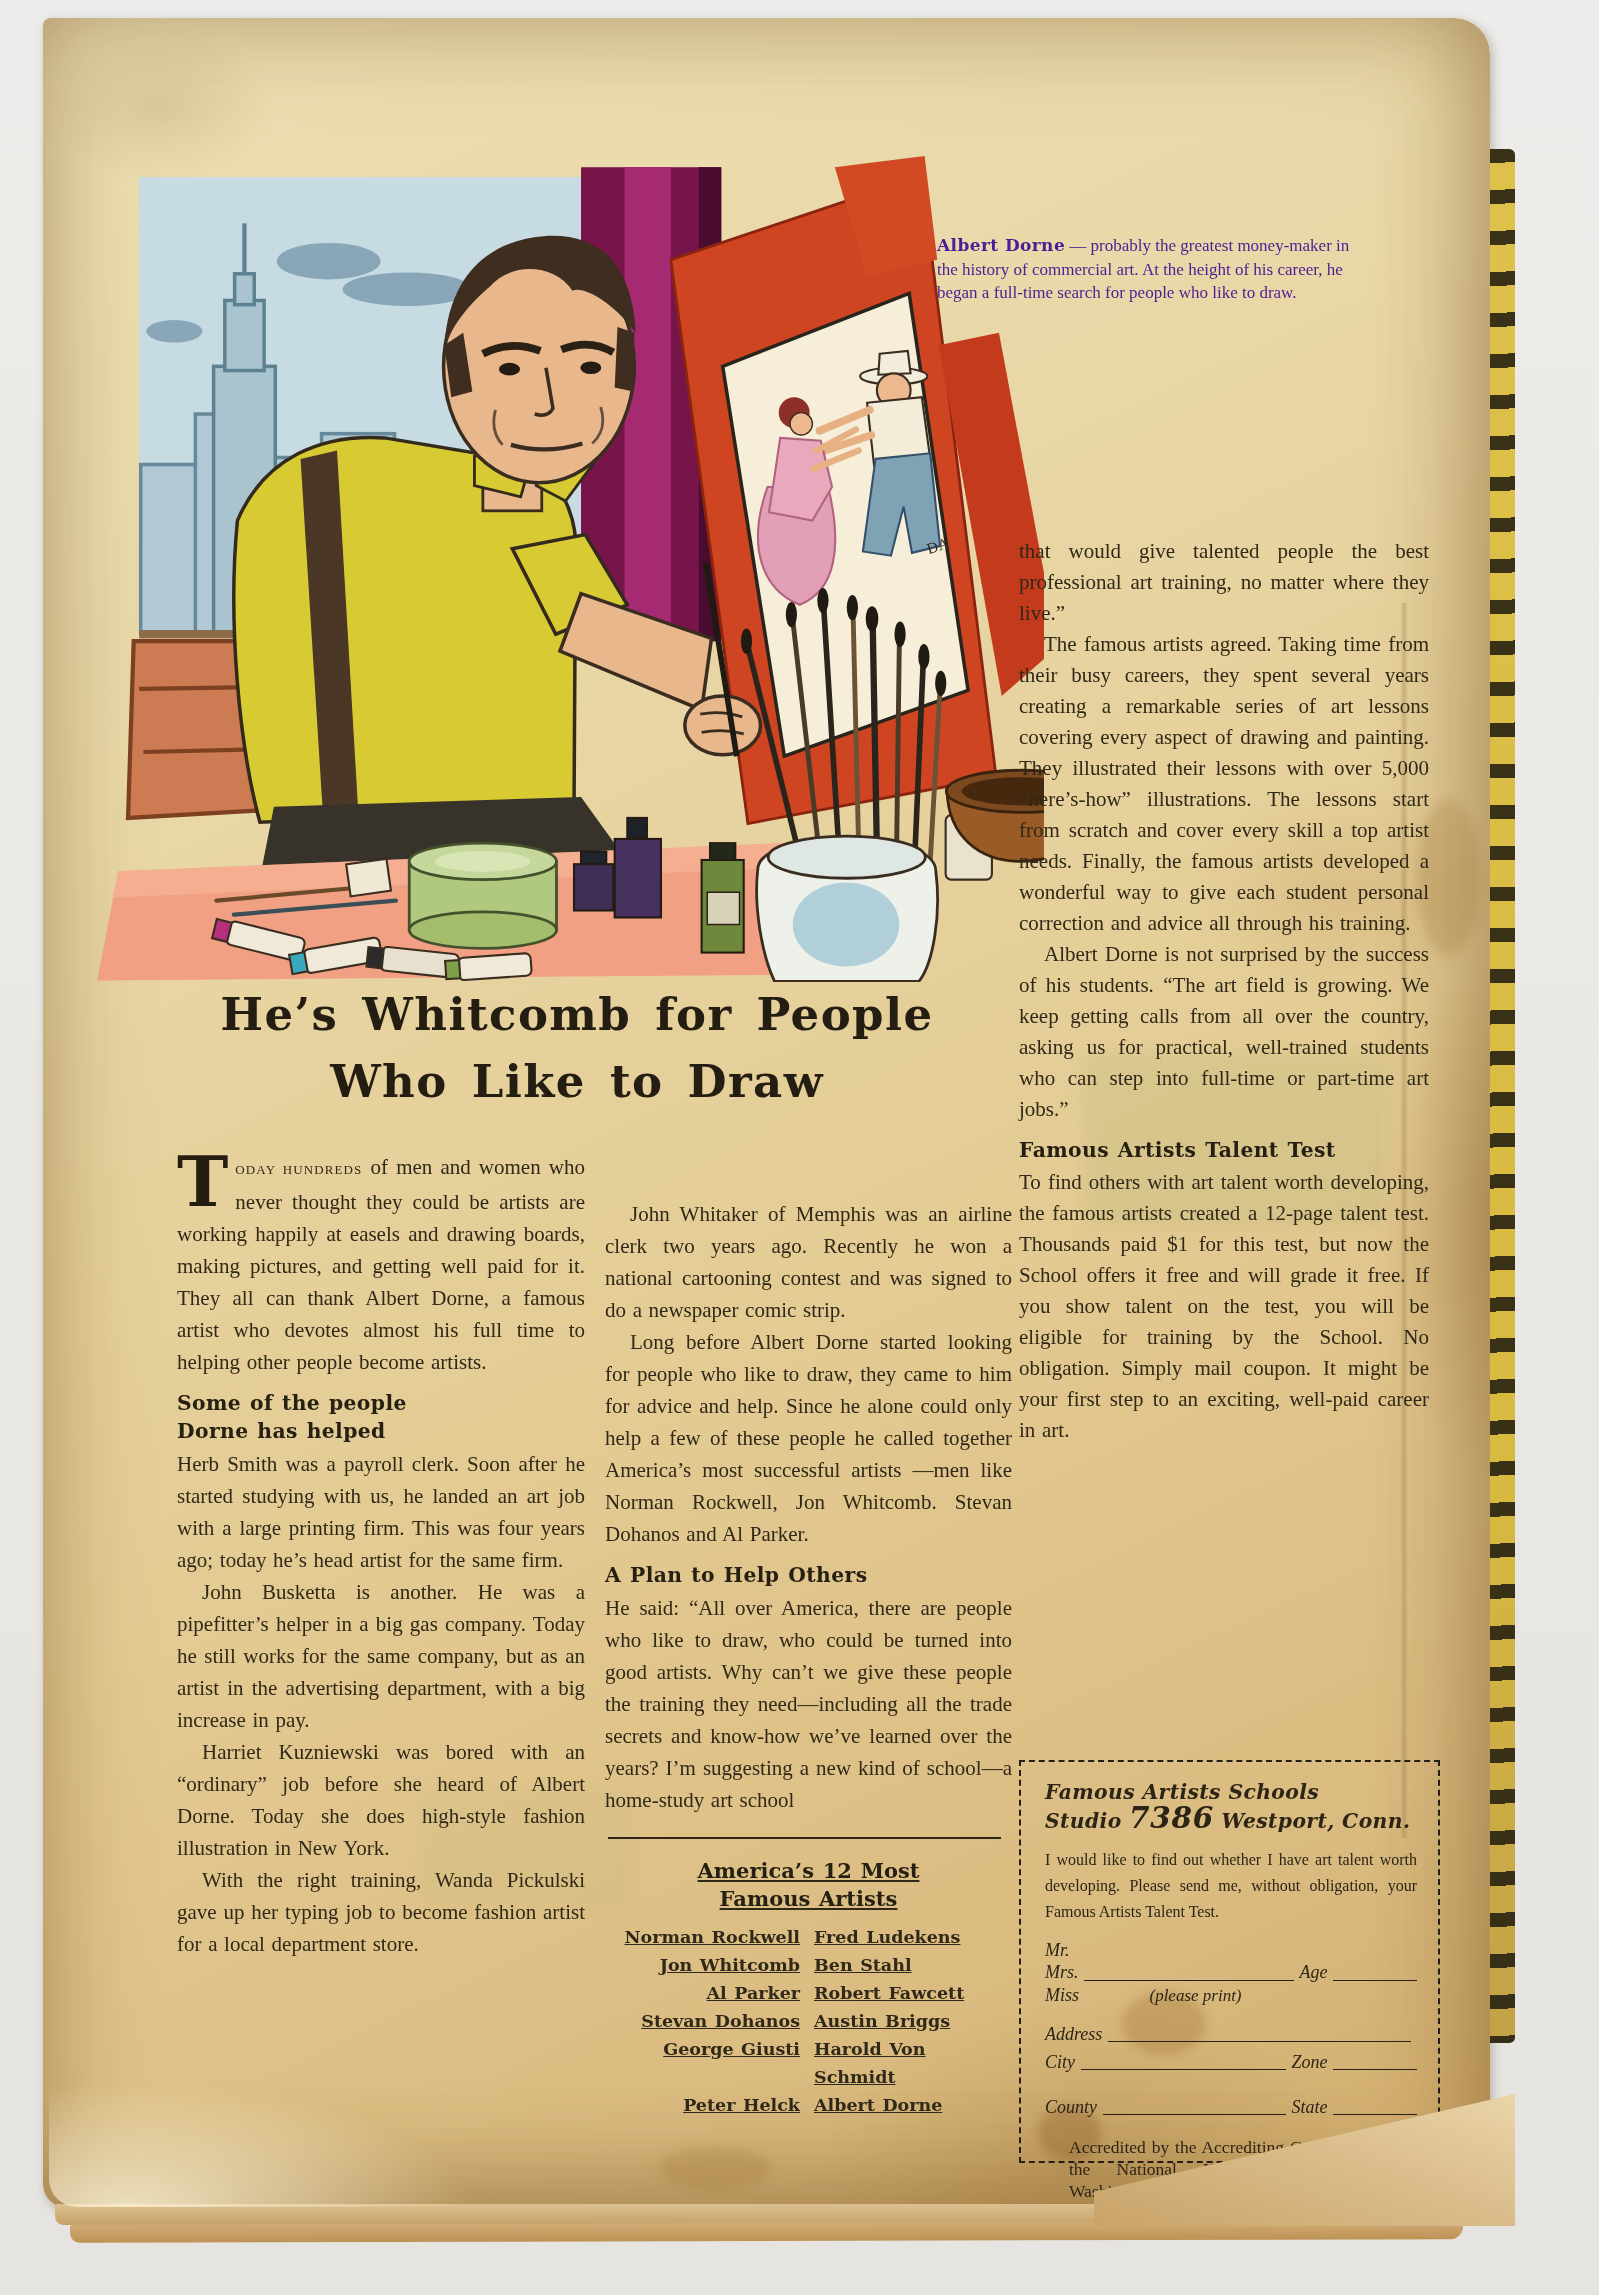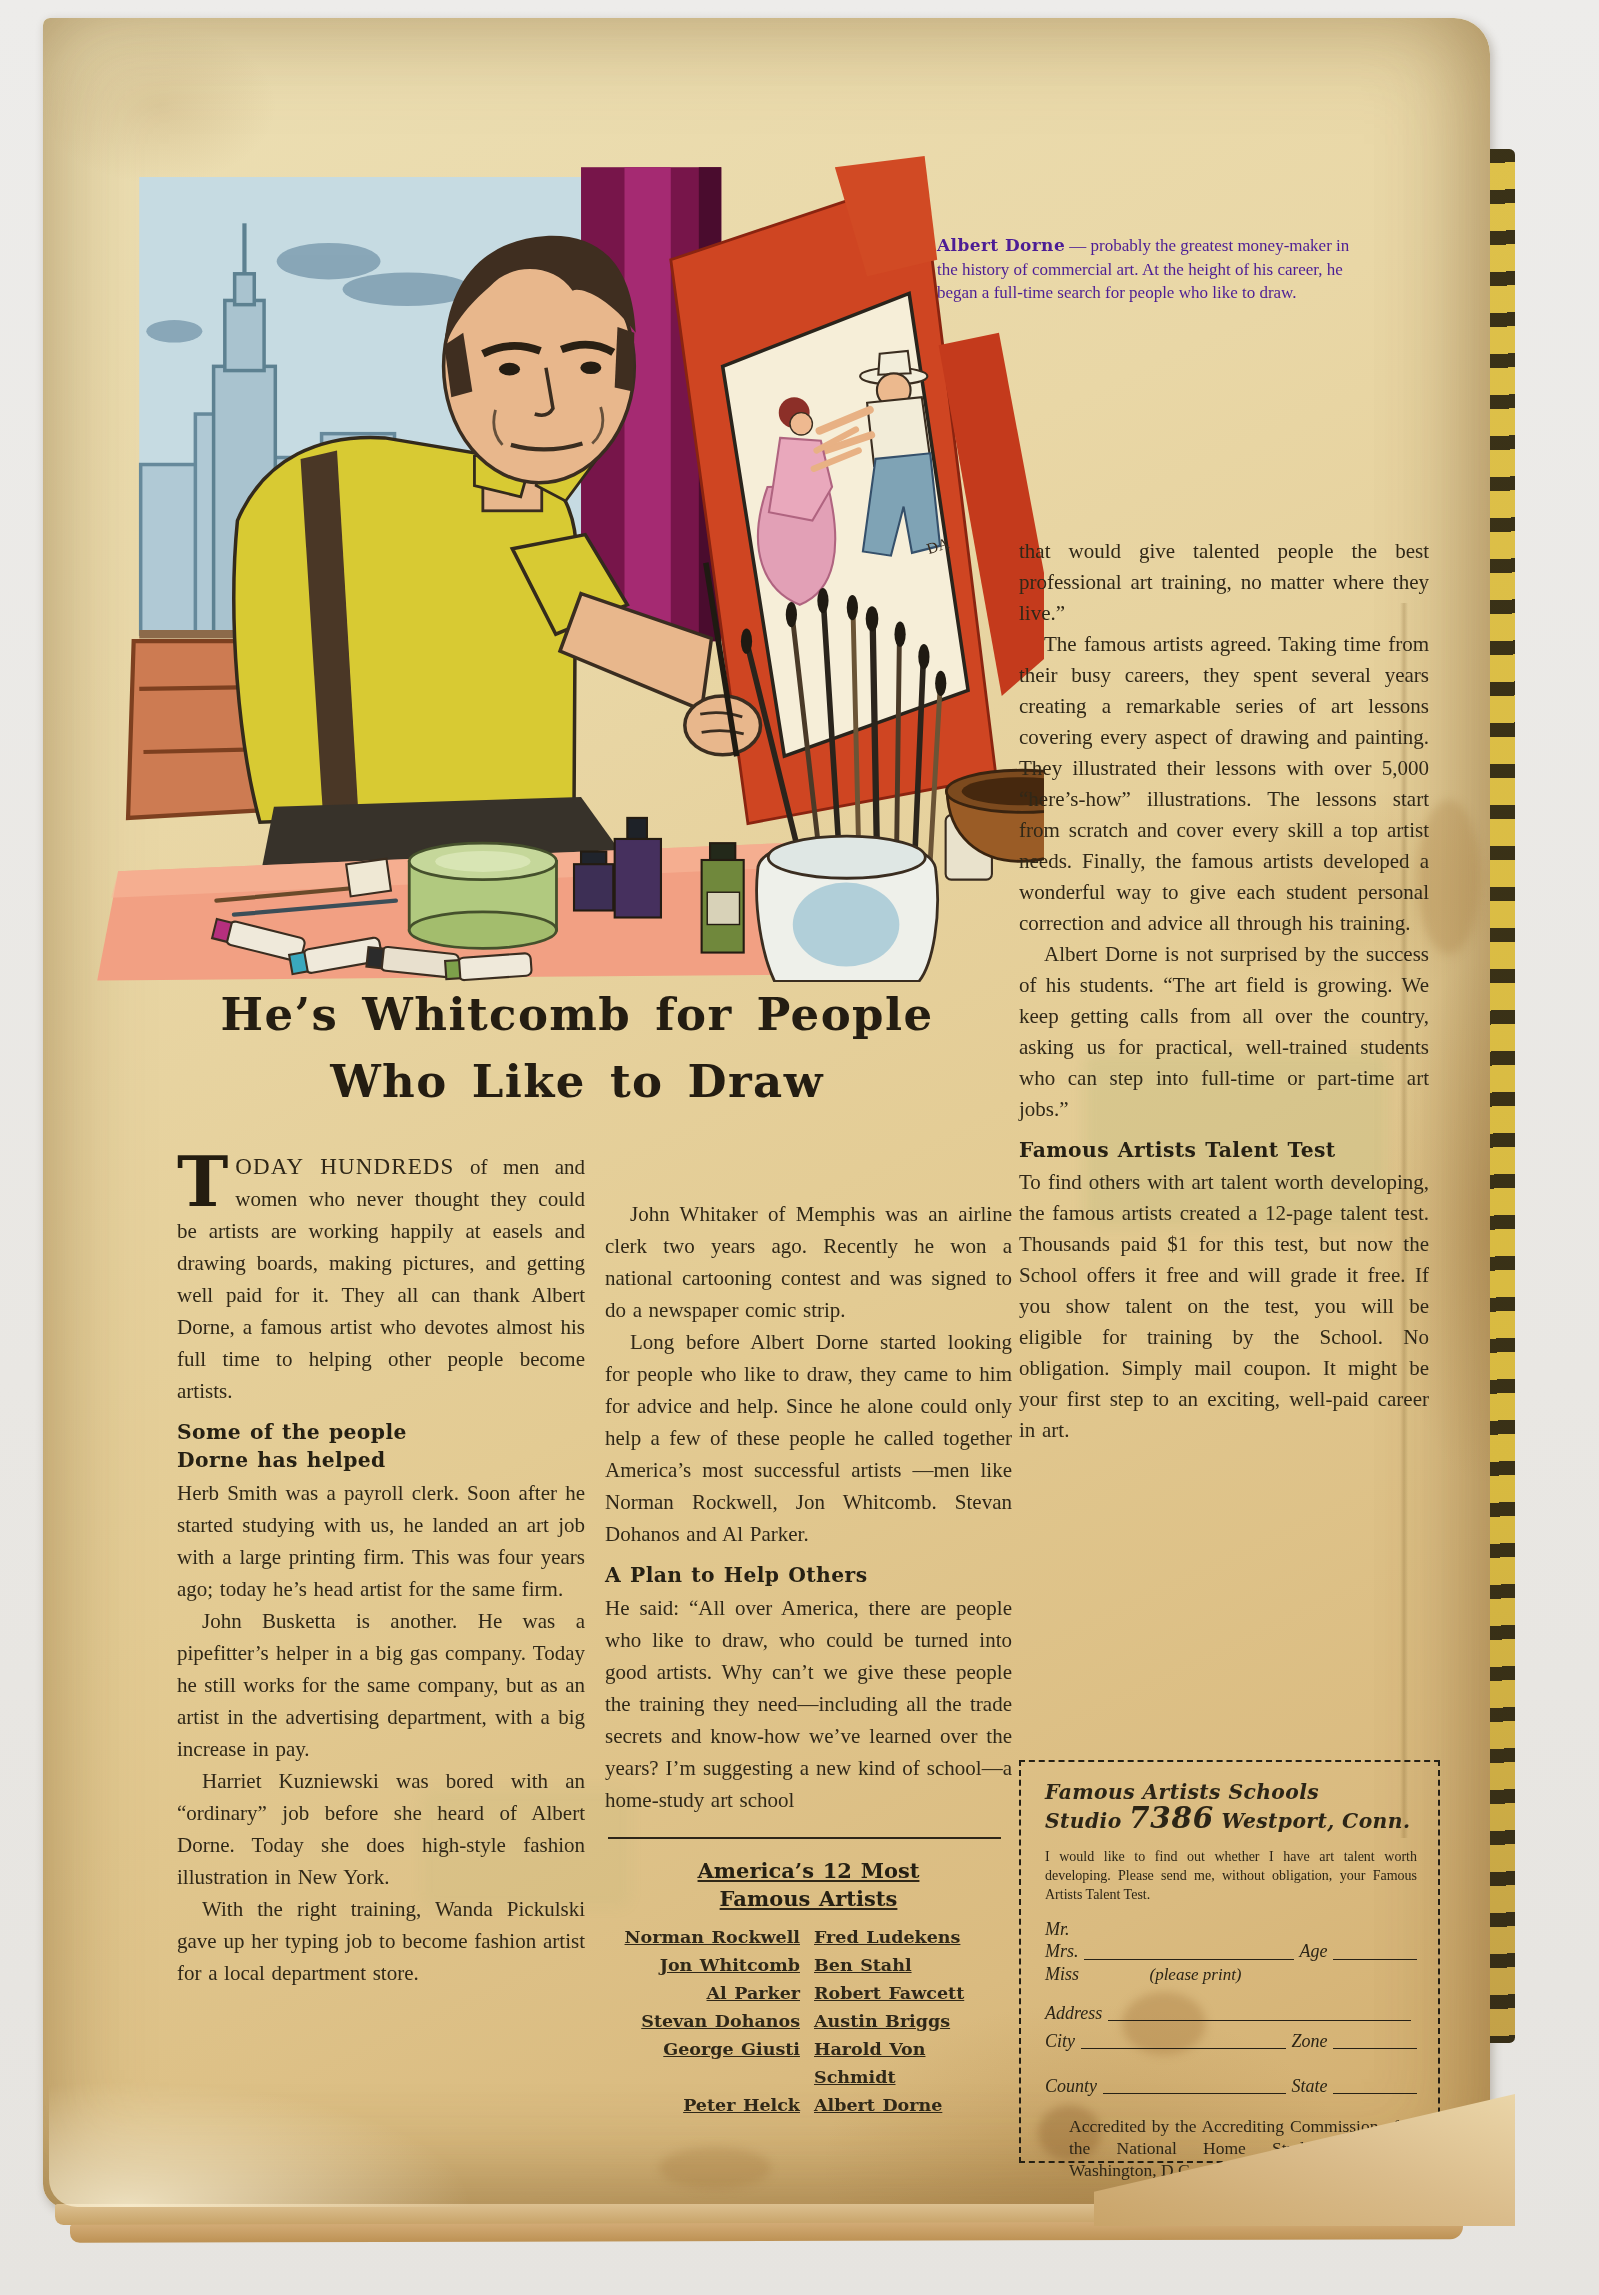--- a/index.html
+++ b/index.html
@@ -52,37 +52,37 @@
   .col{position:absolute;font-size:21px;line-height:32px;text-align:justify;color:#302818;word-spacing:1.4px;}
   .col p{margin:0;}
   .col p.ind{text-indent:25px;}
   .col h3{margin:11.2px 0 2.8px 0;font-family:"DejaVu Serif",serif;font-size:20.3px;line-height:28px;
     font-weight:bold;letter-spacing:0.4px;text-align:left;color:#262013;}
   #col1{left:177px;top:1151px;width:408px;}
   #col2{left:605px;top:1198px;width:407px;}
   #col3{left:1019px;top:536px;width:410px;line-height:31px;}
   .dropcap{float:left;font-family:"DejaVu Serif",serif;font-weight:bold;font-size:69px;line-height:53px;
     padding:4.2px 7px 0 0;color:#241d10;}
-  .sc{font-size:23px;letter-spacing:1.1px;margin-top:10px;}
+  .sc{font-size:13px;letter-spacing:1.1px;margin-top:10px;}
   
   .artists{margin-top:21px;text-decoration:underline;}
   .artists .rule{border-top:2.1px solid #2d2518;width:393px;margin:0 0 18px 2.8px;}
   .artists h4{margin:0 0 9.8px 0;text-align:center;font-family:"DejaVu Serif",serif;
     font-size:21px;line-height:28px;font-weight:bold;color:#262013;}
   .artists .grid{display:grid;grid-template-columns:195px 198px;column-gap:14px;
     font-family:"DejaVu Serif",serif;font-weight:bold;font-size:17.5px;line-height:28px;text-align:right;}
   .artists .grid .r{text-align:left;}
   
   .coupon{
     position:absolute;left:1019px;top:1760px;width:421px;height:403px;z-index:5;
     border:2.8px dashed #241f14;padding:18px 21px 7px 24px;box-sizing:border-box;color:#2c2516;
   }
   .coupon .h{font-family:"DejaVu Serif",serif;font-weight:bold;font-size:20.3px;line-height:25px;letter-spacing:0.4px;font-style:italic;}
   .coupon .num{font-size:29.5px;line-height:25px;letter-spacing:0.7px;}
-  .coupon .body{margin-top:12.6px;font-size:14px;line-height:19px;text-align:justify;}
+  .coupon .body{margin-top:12.6px;font-size:16px;line-height:26px;text-align:justify;}
   .coupon .row{display:flex;align-items:flex-end;font-style:italic;font-size:18px;line-height:21px;margin-top:7px;}
   .coupon .wline{flex:1;border-bottom:1.8px solid #272116;margin:0 5.6px 2.8px 5.6px;}
   .coupon .wshort{width:84px;border-bottom:1.8px solid #272116;margin:0 0 2.8px 5.6px;}
   .coupon .pp{font-style:italic;font-size:17px;}
   .coupon .accr{margin:18px 0 0 24px;width:330px;font-size:17.5px;line-height:22px;text-align:justify;font-style:normal;}
   .mrs-block{margin-top:15.4px;}
   .mrs-block .row{margin-top:1.4px;}
 </style>
 </head>
 <body>

